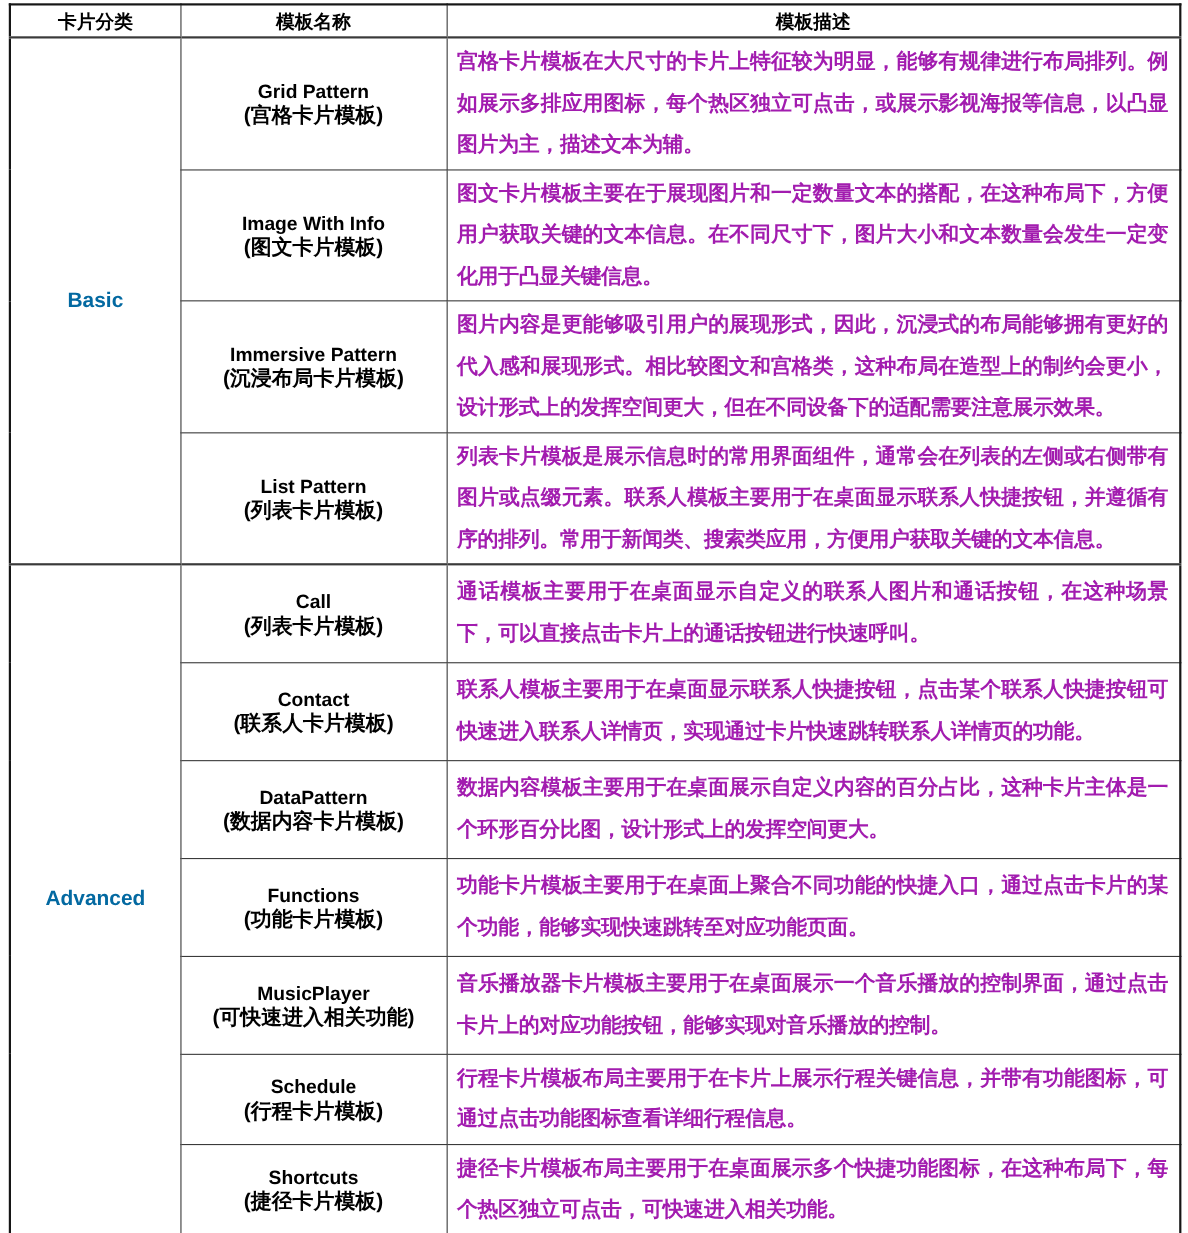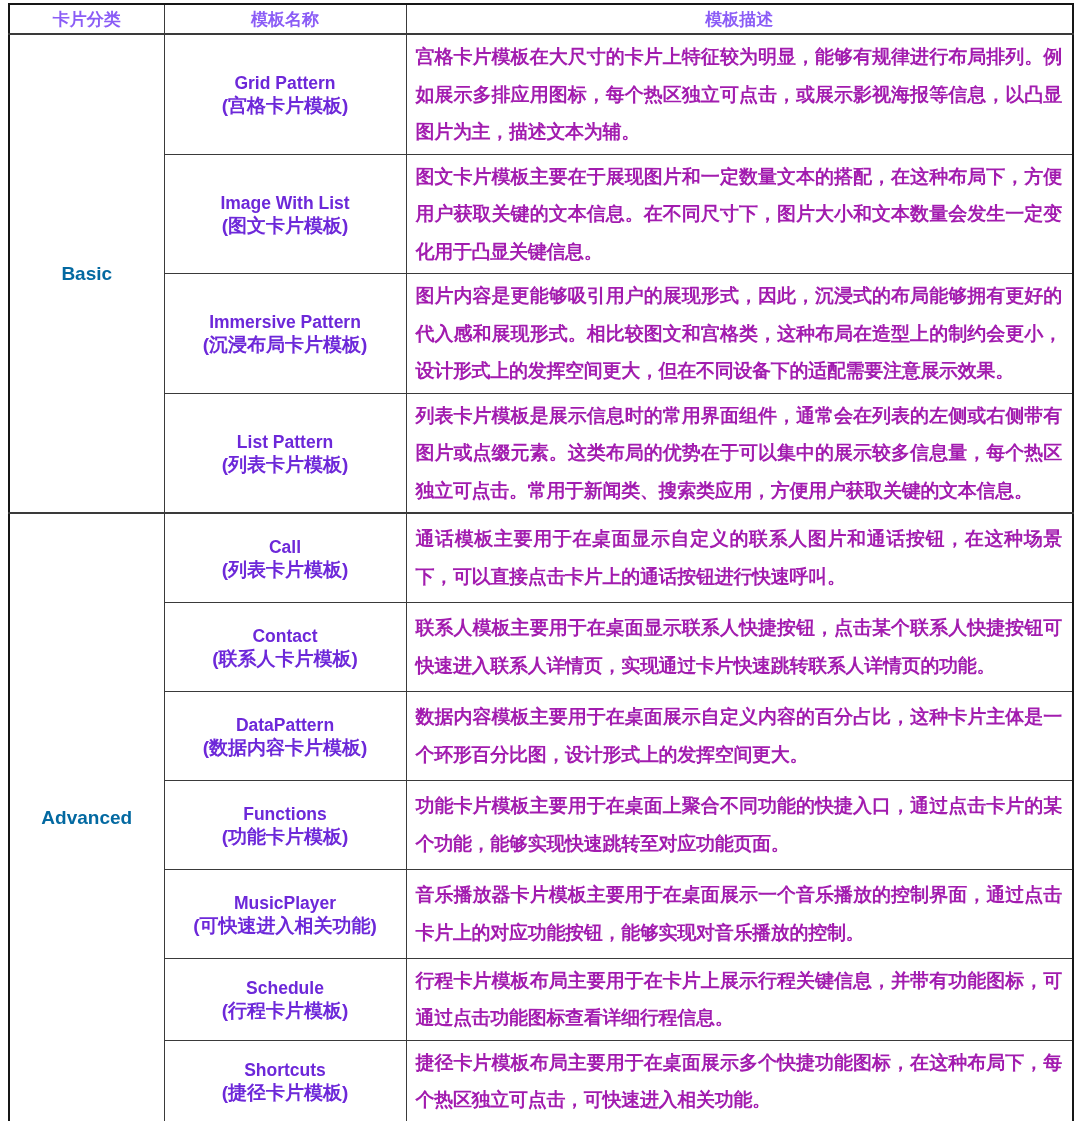--- a/index.html
+++ b/index.html
@@ -19,21 +19,21 @@
   .card-table th, .card-table td {
     border: 1.6px solid #3a3a3a;
   }
   col.c1 { width: 155px; }
   col.c2 { width: 242px; }
   col.c3 { width: 667px; }
   .card-table th {
     height: 30px;
     font-size: 17px;
     font-weight: bold;
-    color: #8b5cf6;
+    color: #000000;
     text-align: center;
     vertical-align: middle;
     border-bottom-width: 2px;
     padding: 0;
   }
   tr.r-tall  { height: 116px; }
   tr.r-mid   { height: 89px; }
   tr.r-short { height: 82px; }
   tr.group-sep td { border-top-width: 2.2px; margin-top: 14px; }
   td.cat {
@@ -41,21 +41,21 @@
     vertical-align: middle;
     font-weight: bold;
     font-size: 19px;
     color: #0369a1;
     padding: 0;
   }
   td.name {
     text-align: center;
     vertical-align: middle;
     font-weight: bold;
-    color: #6d28d9;
+    color: #000000;
     padding: 0 6px;
   }
   td.name .en { font-size: 17.5px; line-height: 23px; }
   td.name .zh { font-size: 19px; line-height: 21px; }
   td.desc {
     font-size: 19px;
     font-weight: bold;
     color: #a21caf;
     line-height: 37.5px;
     padding: 3px 10px 3px 9px;
@@ -86,38 +86,38 @@
       <tr class="r-tall">
         <td class="cat" rowspan="4">Basic</td>
         <td class="name">
           <div class="en">Grid Pattern</div>
           <div class="zh">(宫格卡片模板)</div>
         </td>
         <td class="desc">宫格卡片模板在大尺寸的卡片上特征较为明显，能够有规律进行布局排列。例如展示多排应用图标，每个热区独立可点击，或展示影视海报等信息，以凸显图片为主，描述文本为辅。</td>
       </tr>
       <tr class="r-tall">
         <td class="name">
-          <div class="en">Image With List</div>
+          <div class="en">Image With Info</div>
           <div class="zh">(图文卡片模板)</div>
         </td>
         <td class="desc">图文卡片模板主要在于展现图片和一定数量文本的搭配，在这种布局下，方便用户获取关键的文本信息。在不同尺寸下，图片大小和文本数量会发生一定变化用于凸显关键信息。</td>
       </tr>
       <tr class="r-tall">
         <td class="name">
           <div class="en">Immersive Pattern</div>
           <div class="zh">(沉浸布局卡片模板)</div>
         </td>
         <td class="desc">图片内容是更能够吸引用户的展现形式，因此，沉浸式的布局能够拥有更好的代入感和展现形式。相比较图文和宫格类，这种布局在造型上的制约会更小，设计形式上的发挥空间更大，但在不同设备下的适配需要注意展示效果。</td>
       </tr>
       <tr class="r-tall">
         <td class="name">
           <div class="en">List Pattern</div>
           <div class="zh">(列表卡片模板)</div>
         </td>
-        <td class="desc">列表卡片模板是展示信息时的常用界面组件，通常会在列表的左侧或右侧带有图片或点缀元素。这类布局的优势在于可以集中的展示较多信息量，每个热区独立可点击。常用于新闻类、搜索类应用，方便用户获取关键的文本信息。</td>
+        <td class="desc">列表卡片模板是展示信息时的常用界面组件，通常会在列表的左侧或右侧带有图片或点缀元素。联系人模板主要用于在桌面显示联系人快捷按钮，并遵循有序的排列。常用于新闻类、搜索类应用，方便用户获取关键的文本信息。</td>
       </tr>
 
       <tr class="r-mid group-sep">
         <td class="cat" rowspan="7">Advanced</td>
         <td class="name">
           <div class="en">Call</div>
           <div class="zh">(列表卡片模板)</div>
         </td>
         <td class="desc">通话模板主要用于在桌面显示自定义的联系人图片和通话按钮，在这种场景下，可以直接点击卡片上的通话按钮进行快速呼叫。</td>
       </tr>

